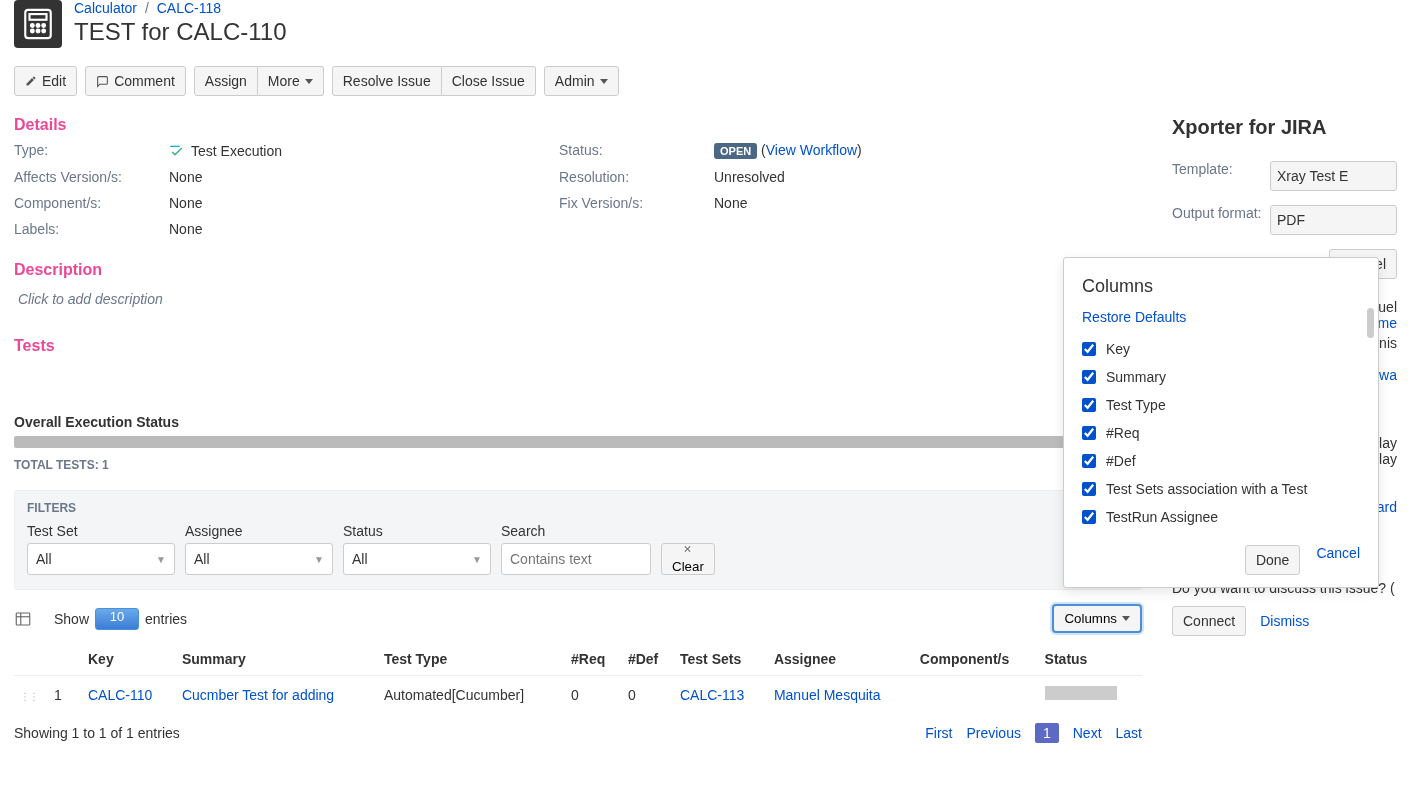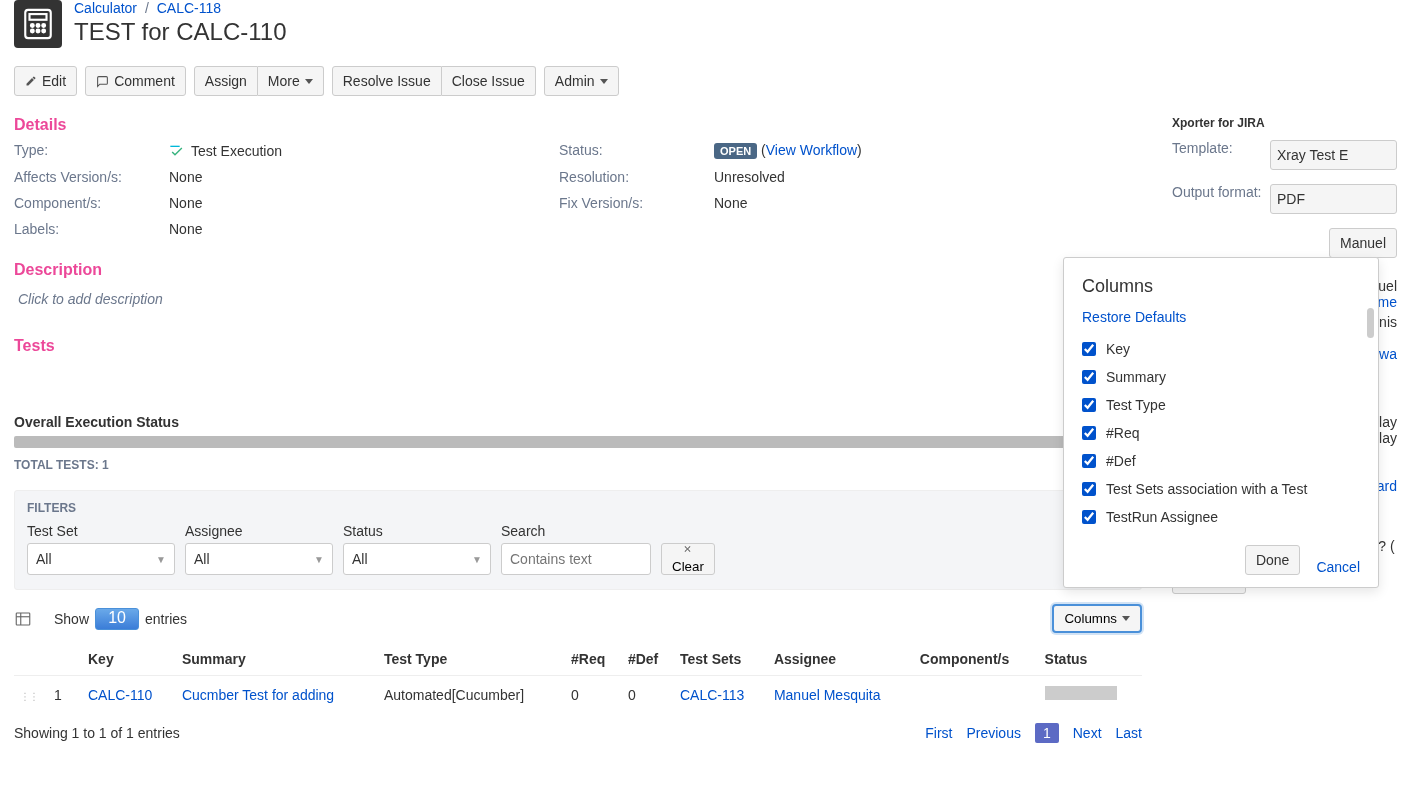--- a/index.html
+++ b/index.html
@@ -39,44 +39,44 @@
 .filters-row { display: flex; gap: 10px; align-items: flex-end; }
 .filter { display: flex; flex-direction: column; gap: 4px; }
 .filter-label { font-size: 14px; color: #333; }
 .select, .text-input { height: 32px; border: 1px solid #ccc; border-radius: 3px; background: #fff; padding: 0 8px; font-size: 14px; }
 .select { width: 148px; display: flex; align-items: center; justify-content: space-between; cursor: pointer; }
 .select .arrow { color: #999; font-size: 10px; }
 .text-input { width: 150px; }
 .clear-btn { height: 32px; border: 1px solid #ccc; background: #f5f5f5; padding: 0 10px; border-radius: 3px; cursor: pointer; display: inline-flex; align-items: center; gap: 5px; flex-direction: column; }
 .table-controls { display: flex; align-items: center; justify-content: space-between; margin-bottom: 10px; }
 .show-entries { display: flex; align-items: center; gap: 6px; }
-.entries-select { width: 44px; height: 22px; border: 1px solid #4a90d9; border-radius: 3px; background: linear-gradient(#6aa9e9,#3b7dd8); color: #fff; font-size: 16px; text-align: center; }
+.entries-select { width: 44px; height: 22px; border: 1px solid #4a90d9; border-radius: 3px; background: linear-gradient(#6aa9e9,#3b7dd8); color: #fff; font-size: 13px; text-align: center; }
 .columns-btn { border: 2px solid #4a90d9; background: #f5f5f5; padding: 5px 10px; border-radius: 4px; cursor: pointer; display: inline-flex; align-items: center; gap: 5px; box-shadow: 0 0 0 2px rgba(74,144,217,0.25); }
 table.data { width: 100%; border-collapse: collapse; font-size: 14px; }
 table.data th { text-align: left; font-weight: 600; padding: 8px 6px; color: #333; border-bottom: 1px solid #eee; }
 table.data td { padding: 10px 6px; vertical-align: middle; }
 .status-cell { display: inline-block; width: 72px; height: 14px; background: #ccc; }
 .pager-row { display: flex; justify-content: space-between; align-items: center; margin-top: 10px; }
 .pager { display: flex; gap: 14px; align-items: center; }
 .page-num { background: #5c6ac4; color: #fff; padding: 2px 8px; border-radius: 2px; }
-.side-title { font-size: 12px; font-weight: 600; margin-bottom: 10px; }
+.side-title { font-size: 20px; font-weight: 600; margin-bottom: 22px; }
 .side-row { display: flex; align-items: flex-start; margin-bottom: 14px; gap: 8px; }
 .side-label { width: 90px; color: #6b778c; }
 .side-select { flex: 1; height: 30px; border: 1px solid #ccc; border-radius: 3px; padding: 0 6px; display: flex; align-items: center; background: #f5f5f5; }
 .side-links a { display: block; margin-bottom: 4px; }
 .hipchat { margin-top: 20px; }
 .hipchat .btns { margin-top: 10px; display: flex; gap: 14px; align-items: center; }
 .popup { position: absolute; left: 1063px; top: 257px; width: 316px; background: #fff; border: 1px solid #ccc; border-radius: 3px; box-shadow: 0 4px 12px rgba(0,0,0,0.1); padding: 18px 0 12px; }
 .popup-title { font-size: 18px; font-weight: 500; padding: 0 18px 12px; }
 .popup-restore { padding: 0 18px 10px; }
 .popup-list { padding: 0 18px; max-height: 240px; overflow-y: auto; }
 .popup-item { display: flex; align-items: center; gap: 10px; padding: 6px 0; }
 .popup-item input[type=checkbox] { width: 14px; height: 14px; accent-color: #0052cc; }
 .popup-scrollbar { position: absolute; right: 4px; top: 50px; width: 7px; height: 30px; background: #ccc; border-radius: 4px; }
-.popup-footer { display: flex; justify-content: flex-end; gap: 16px; padding: 14px 18px 0; align-items: flex-end; }
+.popup-footer { display: flex; justify-content: flex-end; gap: 16px; padding: 14px 18px 0; align-items: flex-start; }
 .drag-handle { color: #bbb; font-size: 10px; letter-spacing: -1px; }
 </style>
 </head>
 <body>
 
 <div class="main">
   <div class="header-row">
     <div class="issue-icon-box">
       <svg width="34" height="34" viewBox="0 0 24 24" fill="none" stroke="#fff" stroke-width="1.5">
           <rect x="3" y="2" width="18" height="20" rx="2"></rect>

